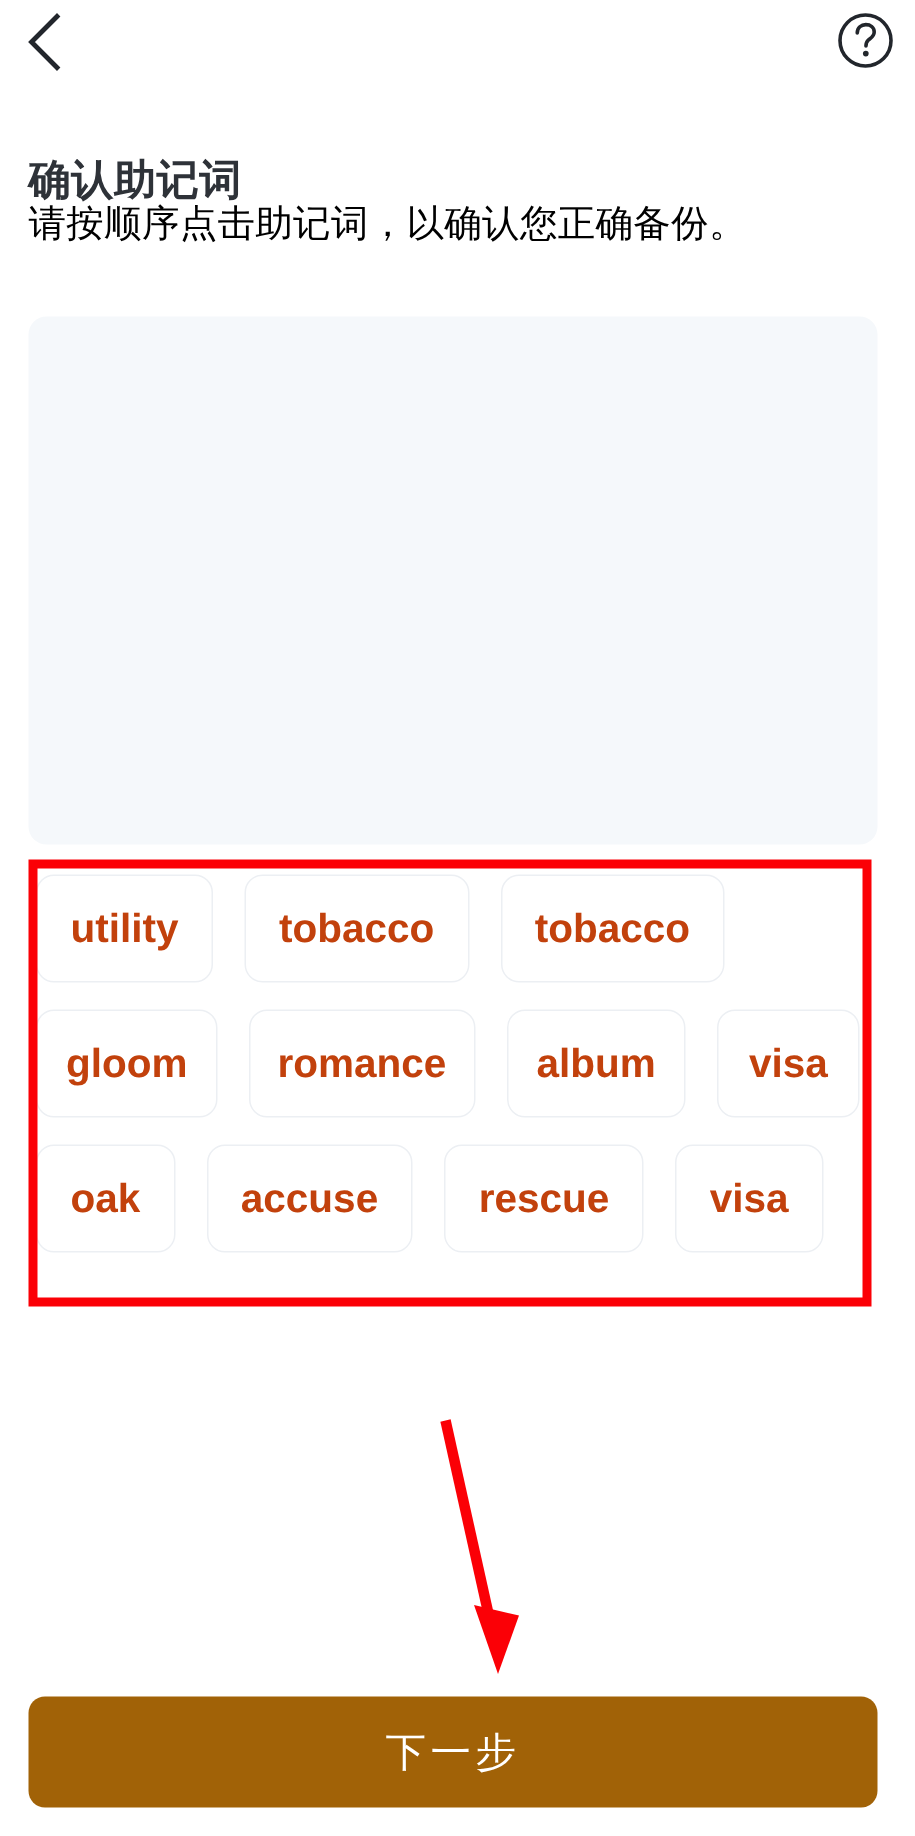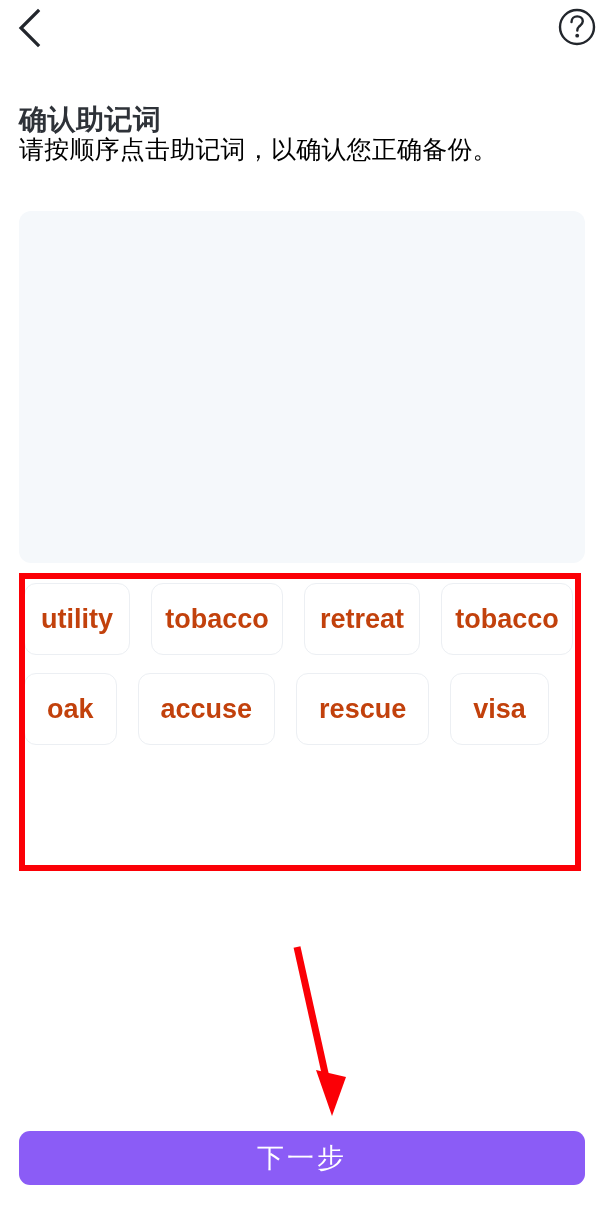--- a/index.html
+++ b/index.html
@@ -135,22 +135,22 @@
     height: 200px;
     pointer-events: none;
   }
 
   
   .next-btn {
     position: absolute;
     left: 19px;
     top: 1131px;
     width: 566px;
-    height: 54px;
-    background: #8b5cf6;
+    height: 74px;
+    background: #a16207;
     border-radius: 11px;
     border: none;
     display: flex;
     align-items: center;
     justify-content: center;
     color: #ffffff;
     font-size: 27px;
     font-family: "Liberation Sans", "DejaVu Sans", sans-serif;
     letter-spacing: 3px;
     cursor: default;
@@ -179,24 +179,29 @@
 <div class="page-title">确认助记词</div>
 <div class="page-subtitle">请按顺序点击助记词，以确认您正确备份。</div>
 
 <div class="answer-panel"></div>
 
 <div class="word-bank">
 
   <div class="word-row">
     <div class="word-chip">utility</div>
     <div class="word-chip">tobacco</div>
-    <div class="word-chip">retreat</div>
     <div class="word-chip">tobacco</div>
   </div>
 
+  <div class="word-row">
+    <div class="word-chip">gloom</div>
+    <div class="word-chip">romance</div>
+    <div class="word-chip">album</div>
+    <div class="word-chip">visa</div>
+  </div>
 
   <div class="word-row">
     <div class="word-chip">oak</div>
     <div class="word-chip">accuse</div>
     <div class="word-chip">rescue</div>
     <div class="word-chip">visa</div>
   </div>
 
 </div>
 

